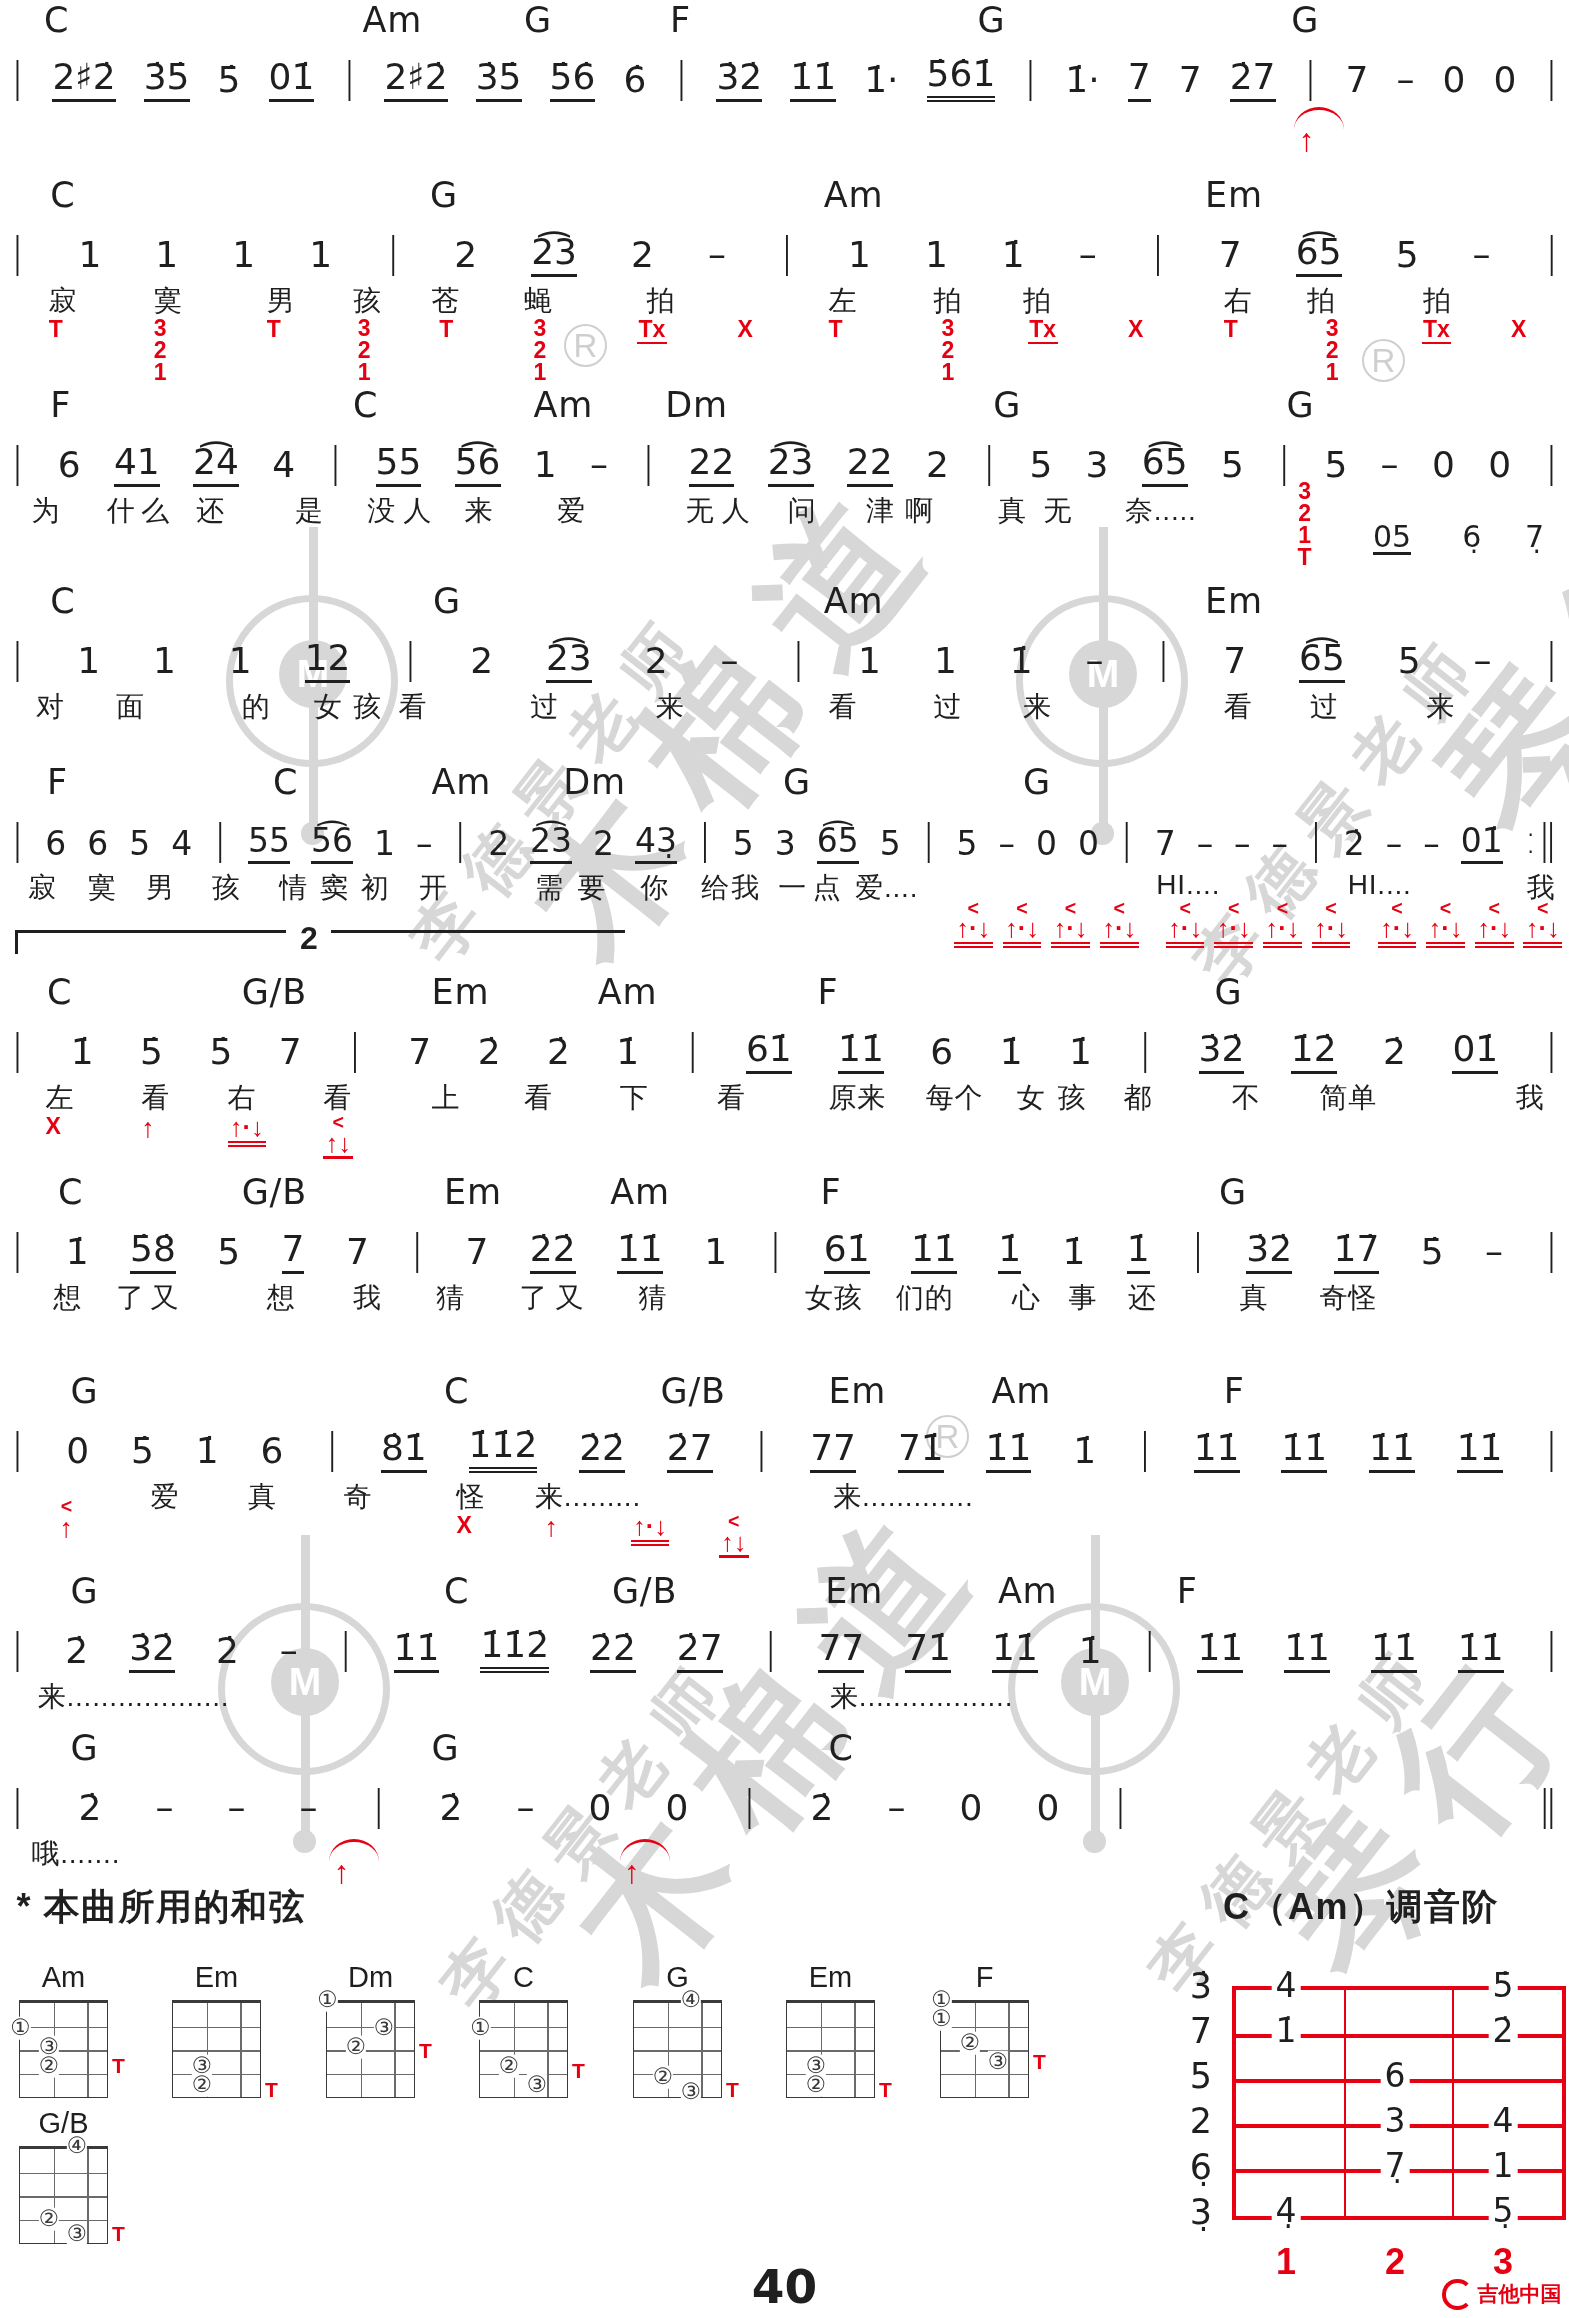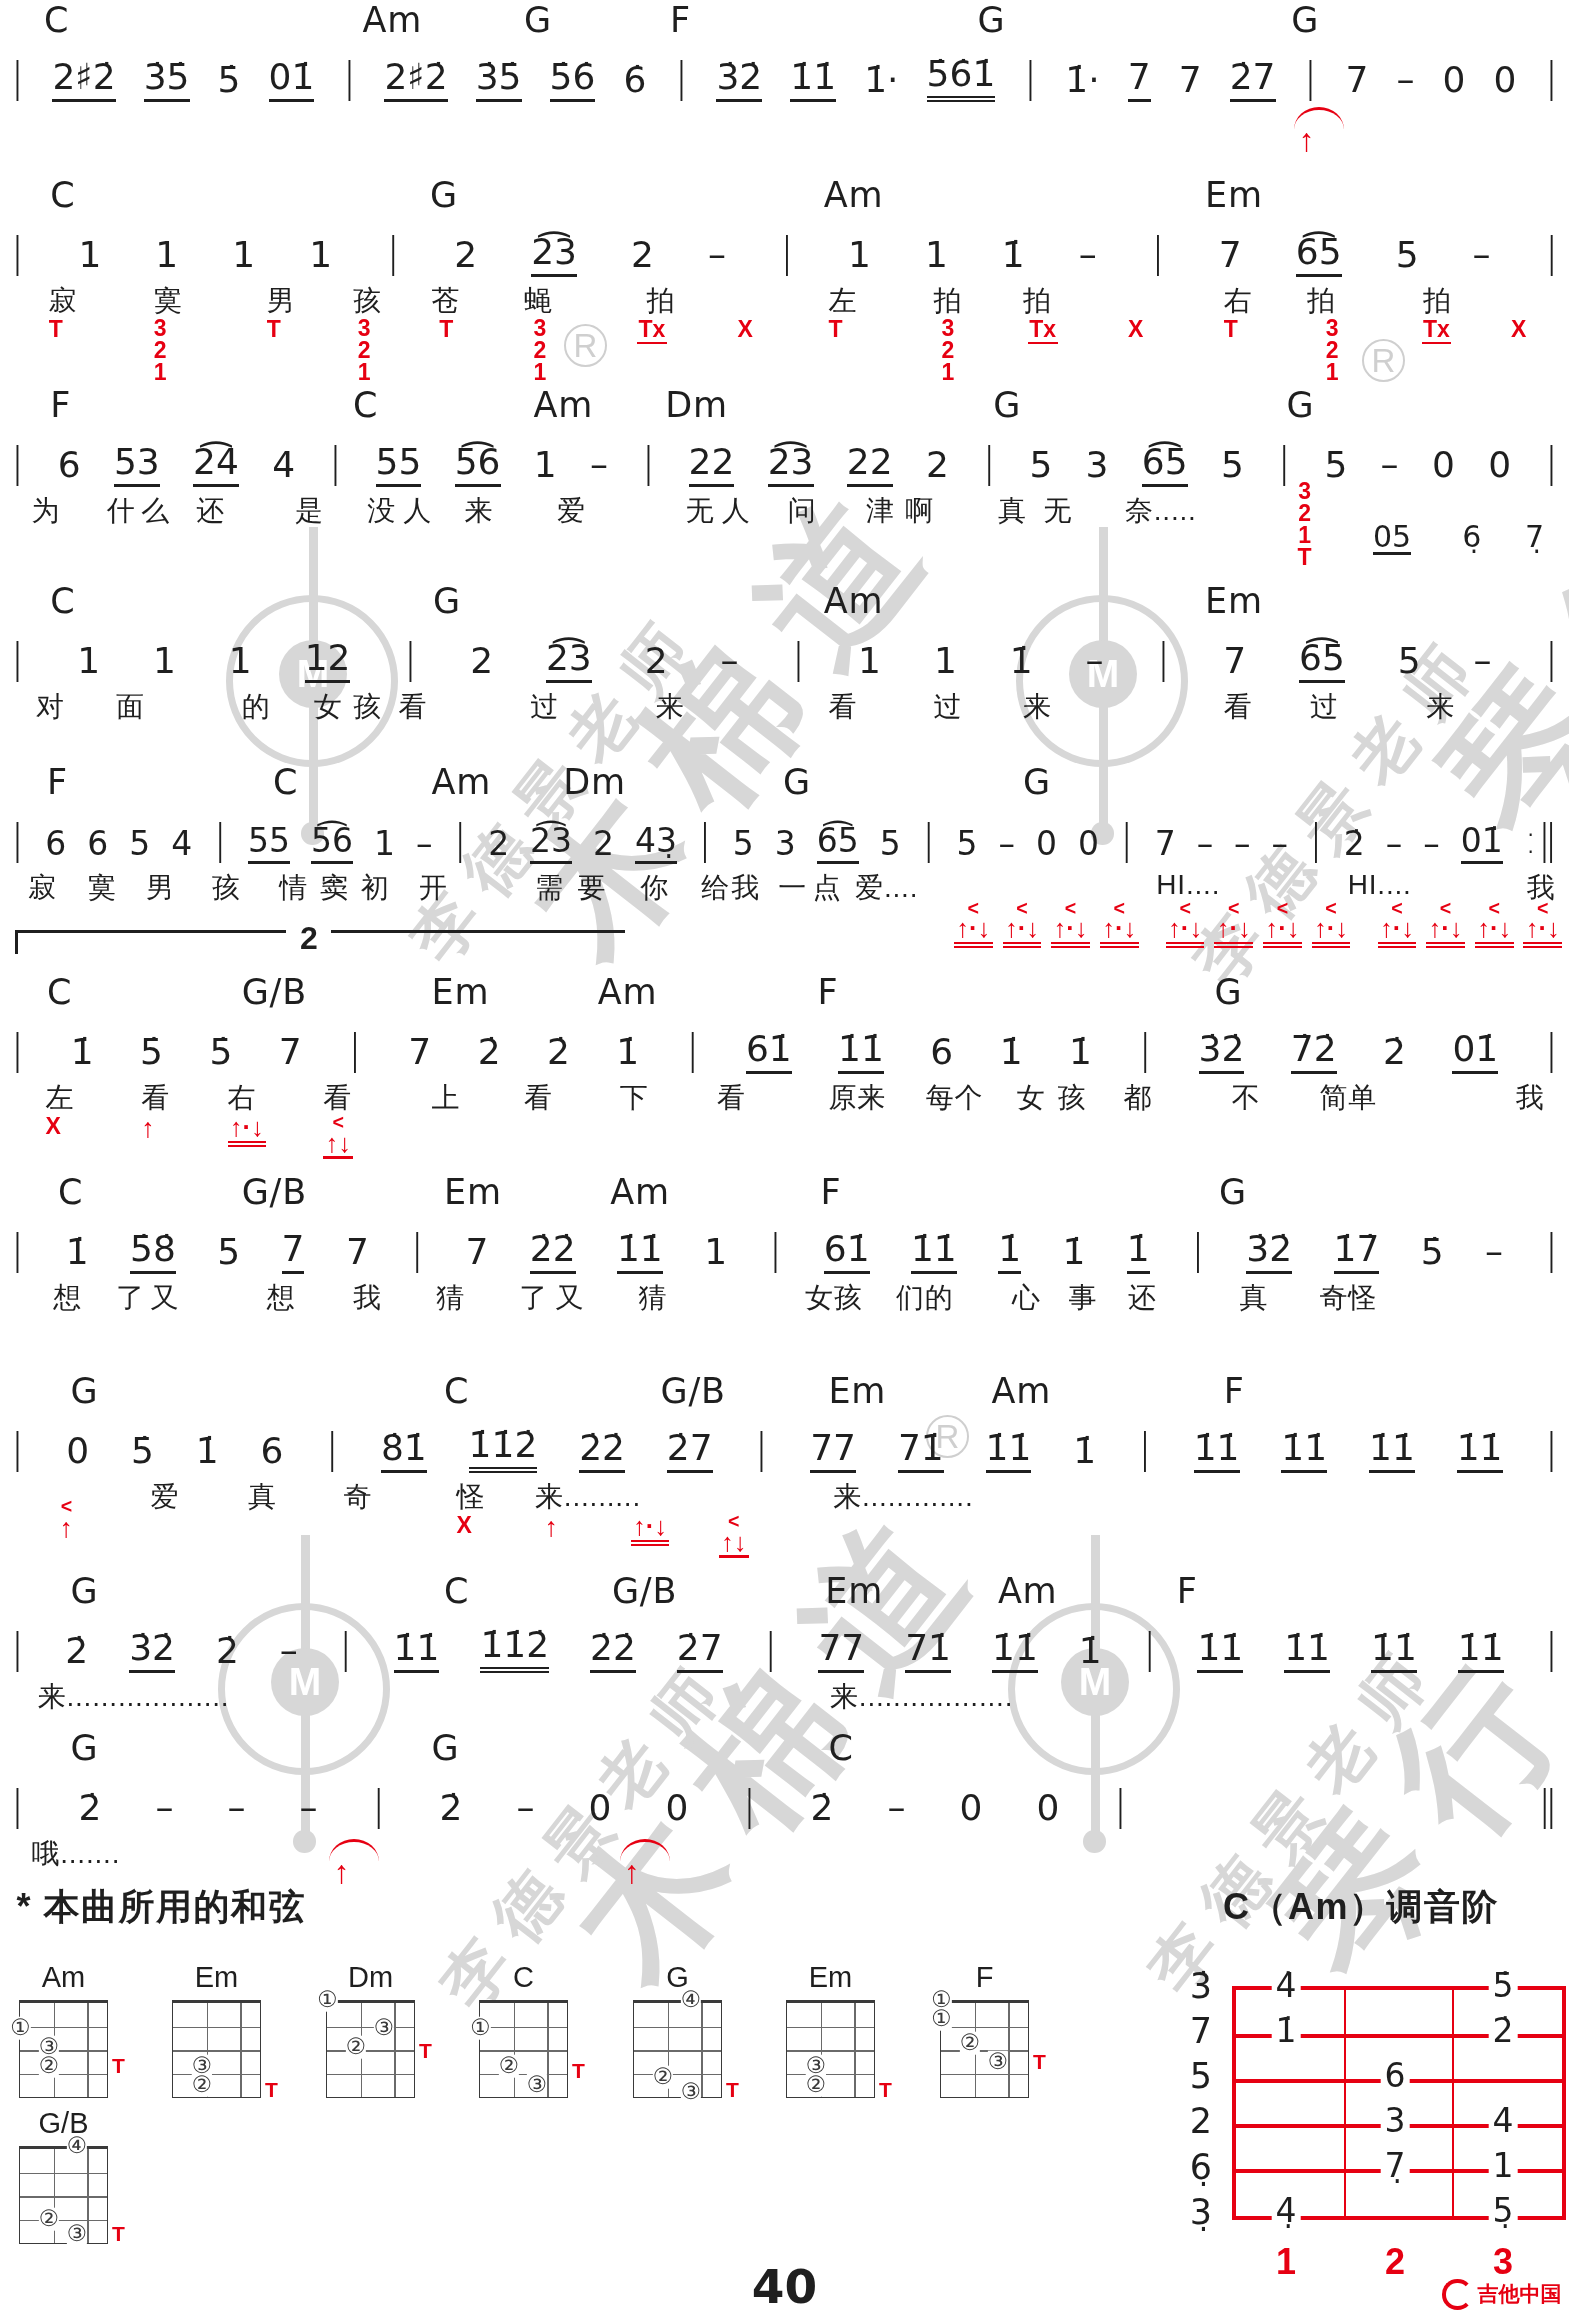--- a/index.html
+++ b/index.html
@@ -401,21 +401,21 @@
           <span class="chord" style="left: 3.2%;">F</span>
           <span class="chord" style="left: 22.5%;">C</span>
           <span class="chord" style="left: 34%;">Am</span>
           <span class="chord" style="left: 42.4%;">Dm</span>
           <span class="chord" style="left: 63.3%;">G</span>
           <span class="chord" style="left: 82%;">G</span>
         </div>
         <div class="notesrow">
           <span class="tok bar">|</span>
           <span class="tok">6</span>
-          <span class="tok u1">53</span>
+          <span class="tok u1">41</span>
           <span class="tok u1">2͡4</span>
           <span class="tok">4</span>
           <span class="tok bar">|</span>
           <span class="tok u1">55</span>
           <span class="tok u1">5͡6</span>
           <span class="tok">1</span>
           <span class="tok">–</span>
           <span class="tok bar">|</span>
           <span class="tok u1">22</span>
           <span class="tok u1">2͡3</span>
@@ -652,21 +652,21 @@
           <span class="tok">2̇</span>
           <span class="tok">1̇</span>
           <span class="tok bar">|</span>
           <span class="tok u1">61̇</span>
           <span class="tok u1">1̇1̇</span>
           <span class="tok">6</span>
           <span class="tok">1̇</span>
           <span class="tok">1̇</span>
           <span class="tok bar">|</span>
           <span class="tok u1">3̇2̇</span>
-          <span class="tok u1">7̇2̇</span>
+          <span class="tok u1">1̇2̇</span>
           <span class="tok">2̇</span>
           <span class="tok u1">01̇</span>
           <span class="tok bar">|</span>
         </div>
         <div class="lyrrow">
           <span class="lyr" style="left: 2.9%;">左</span>
           <span class="lyr" style="left: 9%;">看</span>
           <span class="lyr" style="left: 14.5%;">右</span>
           <span class="lyr" style="left: 20.6%;">看</span>
           <span class="lyr" style="left: 27.5%;">上</span>

